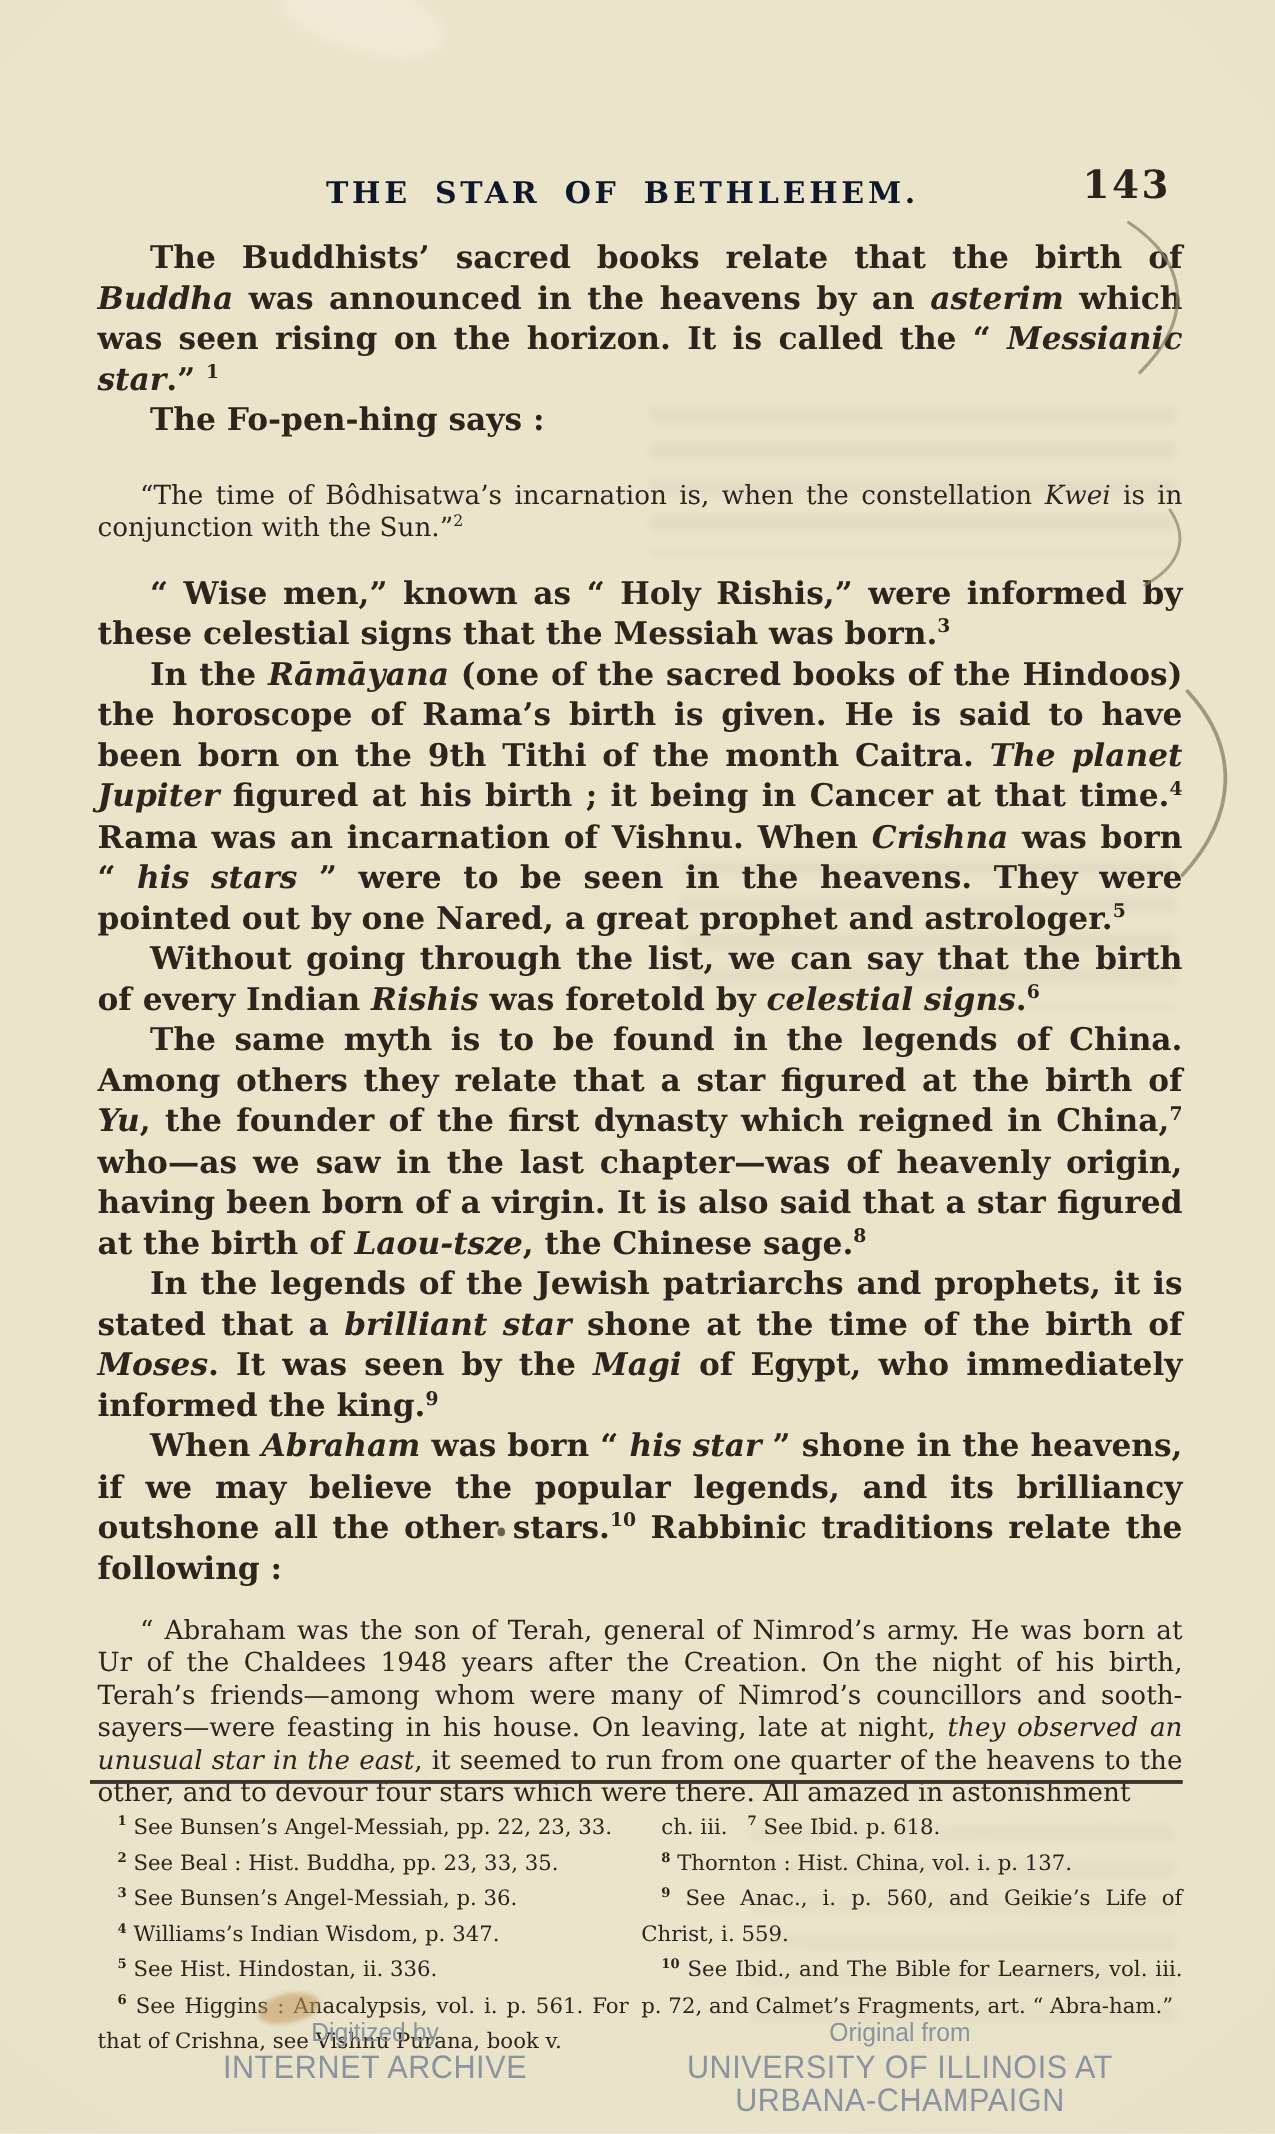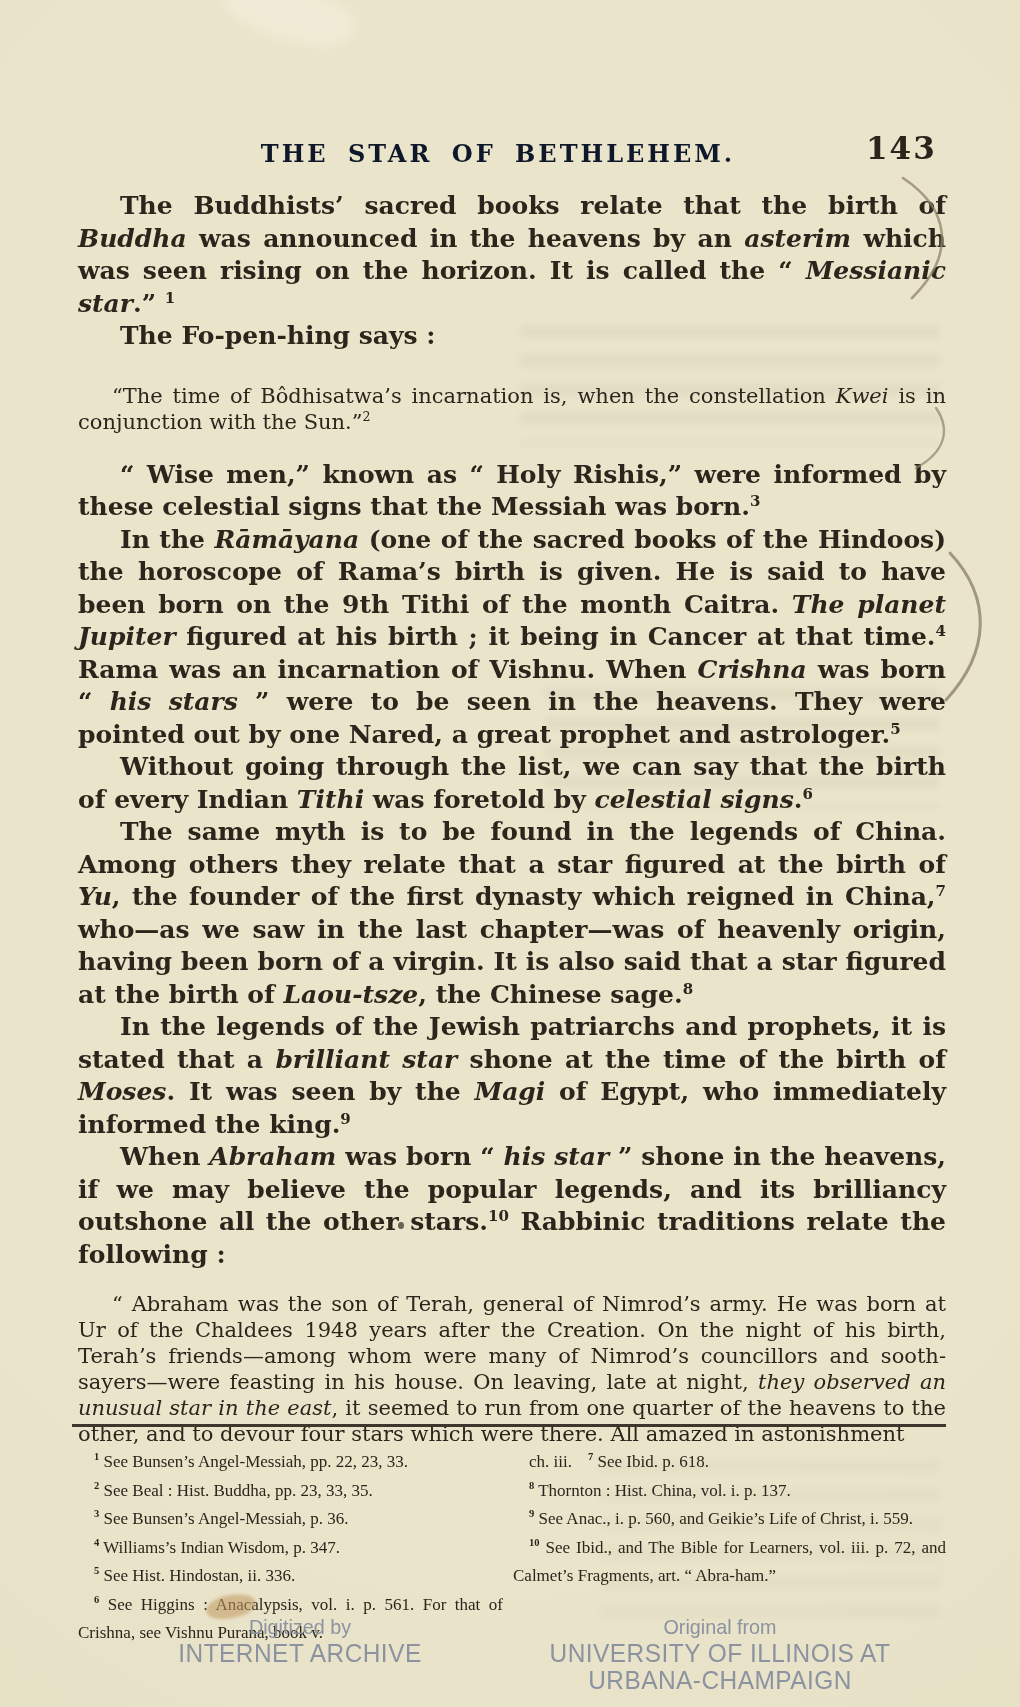--- a/index.html
+++ b/index.html
@@ -42,21 +42,21 @@
     background-color:#3d362c;
   }
 
   
   .footnotes{
     position:absolute;left:78px;top:1448px;width:868px;
     font-size:17px;line-height:28.5px;color:#2b251c;
   }
   .fncol-left{position:absolute;left:0;top:0;width:425px;text-align:justify;}
   .fncol-right{position:absolute;left:435px;top:0;width:433px;text-align:justify;}
-  .fn{margin:0;text-indent:16px;font-family:Liberation Serif, serif;}
+  .fn{margin:0;text-indent:16px;}
   .fn .sup,.fnrow .sup{font-weight:bold;font-size:62%;}
   .fnrow{display:flex;padding-right:40px;margin:0;}
 
   
   .wm{
     position:absolute;color:#8b92a0;font-family:"Liberation Sans",sans-serif;
     text-align:center;line-height:27px;transform:scaleX(.94);
   }
   .wm-left{left:110px;top:1613px;width:380px;}
   .wm-right{left:510px;top:1613px;width:420px;}
@@ -102,21 +102,21 @@
 
   <div class="running-title">THE STAR OF BETHLEHEM.</div>
   <div class="page-number">143</div>
 
   <main class="textblock">
     <p class="para"><span>The Buddhists’ sacred books relate that the birth of </span><span class="it">Buddha</span><span> was announced in the heavens by an </span><span class="it">asterim</span><span> which was seen rising on the horizon.  It is called the “ </span><span class="it">Messianic star</span><span>.” </span><span class="sup">1</span></p>
     <p class="para"><span>The Fo-pen-hing says :</span></p>
     <p class="quote quote-1"><span>“The time of Bôdhisatwa’s incarnation is, when the constellation </span><span class="it">Kwei</span><span> is in conjunction with the Sun.”</span><span class="sup">2</span></p>
     <p class="para"><span>“ Wise men,” known as “ Holy Rishis,” were informed by these celestial signs that the Messiah was born.</span><span class="sup">3</span></p>
     <p class="para"><span>In the </span><span class="it">Rāmāyana</span><span> (one of the sacred books of the Hindoos) the horoscope of Rama’s birth is given.  He is said to have been born on the 9th Tithi of the month Caitra.  </span><span class="it">The planet Jupiter</span><span> figured at his birth ; it being in Cancer at that time.</span><span class="sup">4</span><span>  Rama was an incarnation of Vishnu.  When </span><span class="it">Crishna</span><span> was born “ </span><span class="it">his stars</span><span> ” were to be seen in the heavens.  They were pointed out by one Nared, a great prophet and astrologer.</span><span class="sup">5</span></p>
-    <p class="para"><span>Without going through the list, we can say that the birth of every Indian </span><span class="it">Tithi</span><span> was foretold by </span><span class="it">celestial signs</span><span>.</span><span class="sup">6</span></p>
+    <p class="para"><span>Without going through the list, we can say that the birth of every Indian </span><span class="it">Rishis</span><span> was foretold by </span><span class="it">celestial signs</span><span>.</span><span class="sup">6</span></p>
     <p class="para"><span>The same myth is to be found in the legends of China.  Among others they relate that a star figured at the birth of </span><span class="it">Yu</span><span>, the founder of the first dynasty which reigned in China,</span><span class="sup">7</span><span> who—as we saw in the last chapter—was of heavenly origin, having been born of a virgin.  It is also said that a star figured at the birth of </span><span class="it">Laou-tsze</span><span>, the Chinese sage.</span><span class="sup">8</span></p>
     <p class="para"><span>In the legends of the Jewish patriarchs and prophets, it is stated that a </span><span class="it">brilliant star</span><span> shone at the time of the birth of </span><span class="it">Moses</span><span>.  It was seen by the </span><span class="it">Magi</span><span> of Egypt, who immediately informed the king.</span><span class="sup">9</span></p>
     <p class="para"><span>When </span><span class="it">Abraham</span><span> was born “ </span><span class="it">his star</span><span> ” shone in the heavens, if we may believe the popular legends, and its brilliancy outshone all the other stars.</span><span class="sup">10</span><span>  Rabbinic traditions relate the following :</span></p>
     <p class="quote quote-2"><span>“ Abraham was the son of Terah, general of Nimrod’s army.  He was born at Ur of the Chaldees 1948 years after the Creation.  On the night of his birth, Terah’s friends—among whom were many of Nimrod’s councillors and sooth-sayers—were feasting in his house.  On leaving, late at night, </span><span class="it">they observed an unusual star in the east</span><span>, it seemed to run from one quarter of the heavens to the other, and to devour four stars which were there.  All amazed in astonishment</span></p>
   </main>
 
   <div class="rule"></div>
 
   <section class="footnotes">
     <div class="fncol-left">

